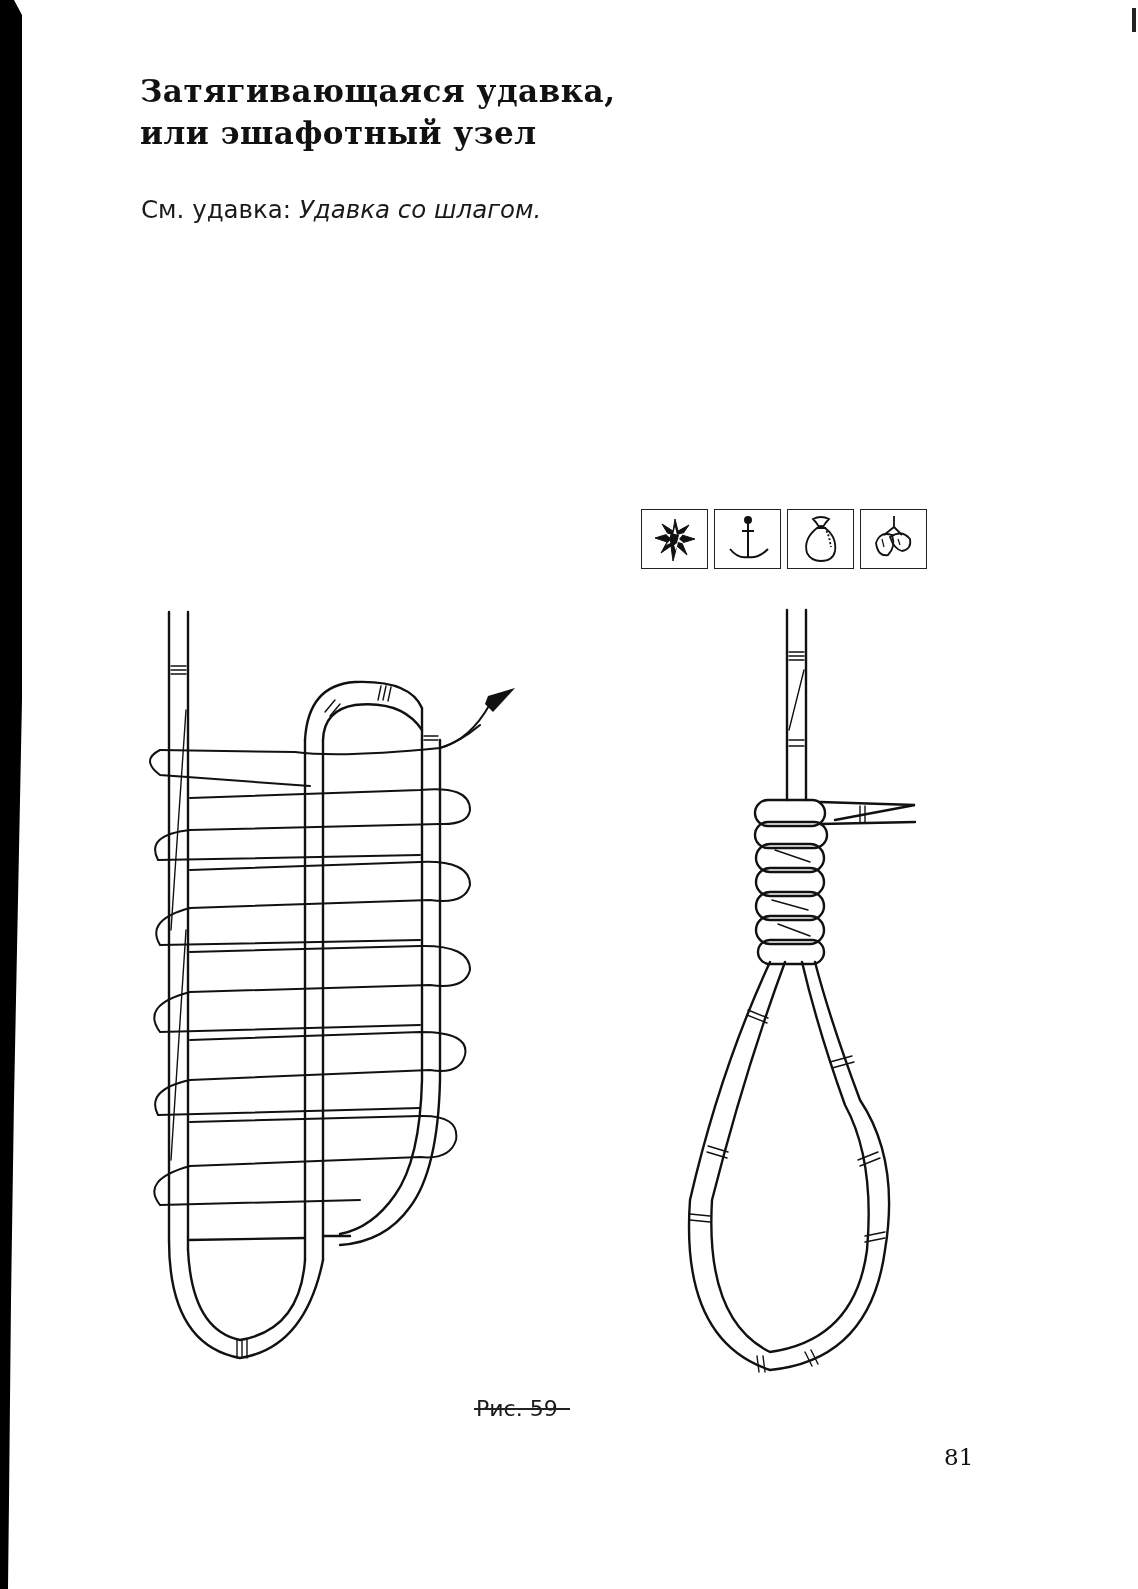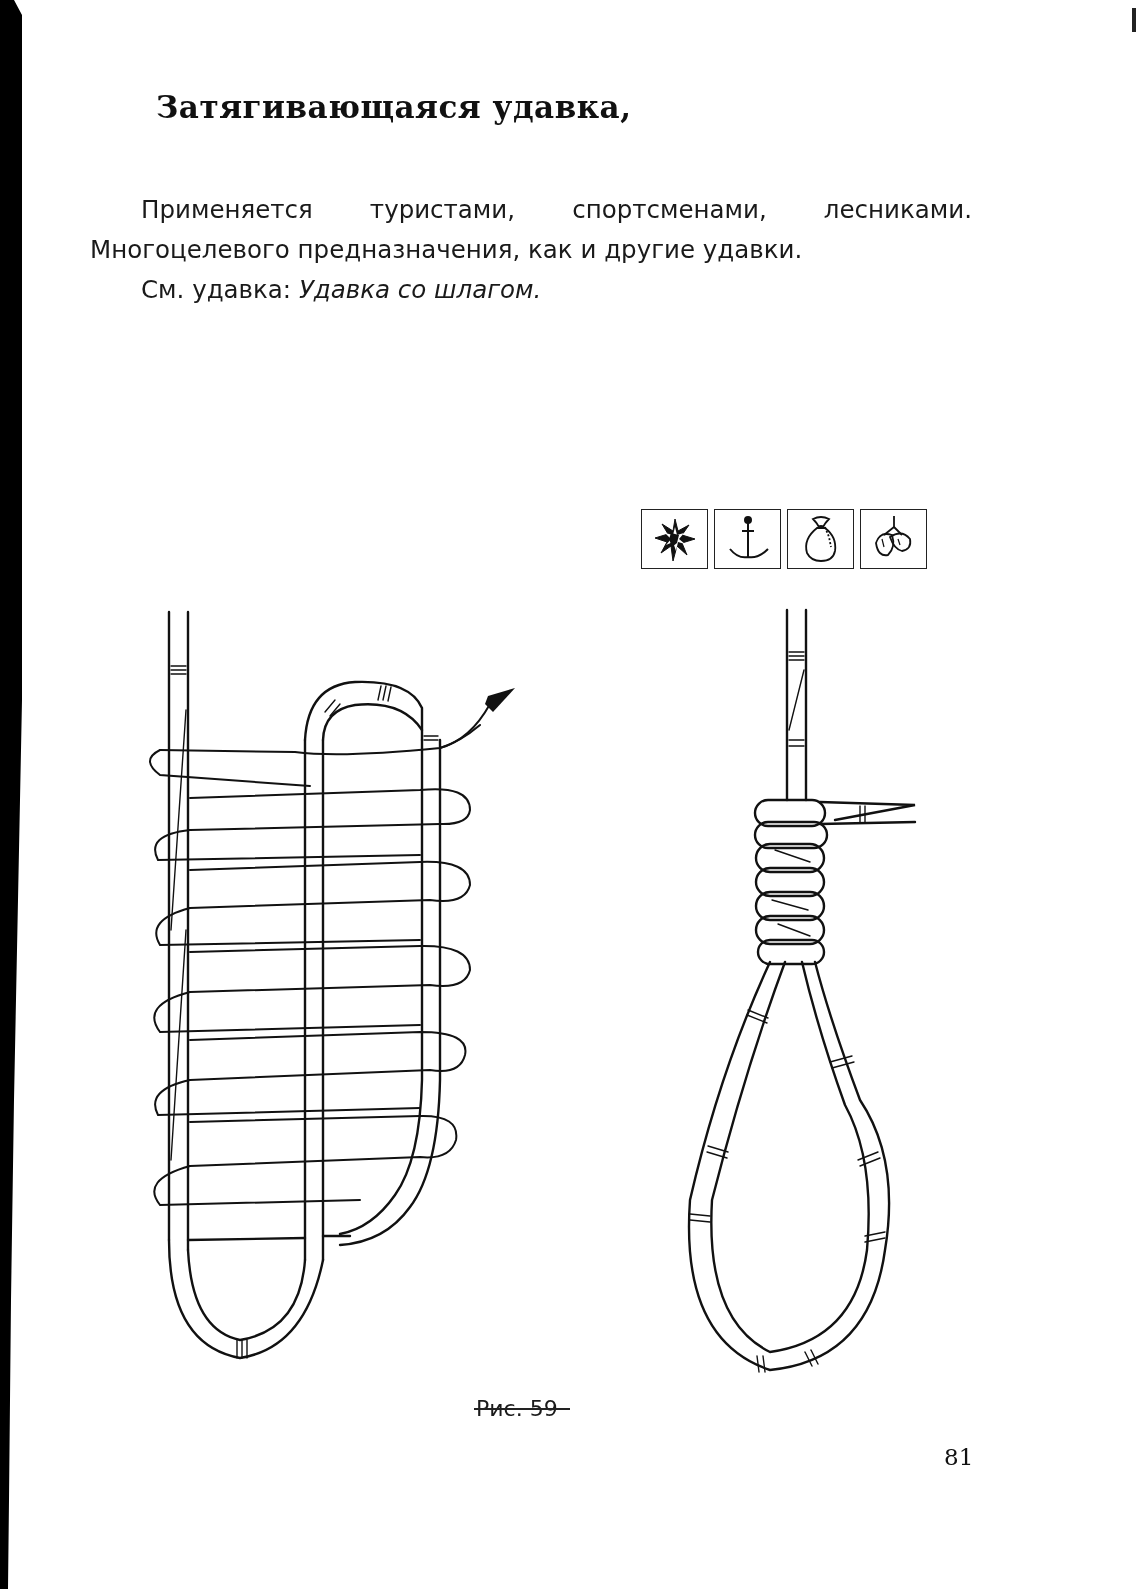--- a/index.html
+++ b/index.html
@@ -1,19 +1,19 @@
 <!DOCTYPE html>
 <html><head>
 <meta charset="utf-8">
 <style>
   html,body{margin:0;padding:0;background:#fff;}
   body{width:1138px;height:1589px;position:relative;overflow:hidden;font-family:"DejaVu Sans",sans-serif;color:#111;}
   .scan-edge{position:absolute;left:0;top:0;width:22px;height:1589px;}
   .corner-mark{position:absolute;right:2px;top:8px;width:4px;height:24px;background:#222;}
-  .title{position:absolute;left:140px;top:70px;margin:16px;font-family:"DejaVu Serif",serif;font-weight:bold;font-size:31px;line-height:42px;letter-spacing:0.5px;color:#111;}
+  .title{position:absolute;left:140px;top:70px;margin:0;font-family:"DejaVu Serif",serif;font-weight:bold;font-size:31px;line-height:42px;letter-spacing:0.5px;color:#111;}
   .title span{display:block;}
   .body-text{position:absolute;left:90px;top:190px;width:882px;font-family:"DejaVu Sans",sans-serif;font-size:24.5px;line-height:40px;color:#1a1a1a;}
   .body-text p{margin:0;text-align:justify;text-align-last:left;}
   .indent{text-indent:51px;}
   .see-also em{font-style:italic;}
   .icon-row{position:absolute;left:641px;top:509px;display:flex;gap:6px;}
   .icon-box{width:67px;height:60px;border:1.5px solid #222;box-sizing:border-box;display:flex;align-items:center;justify-content:center;background:#fff;}
   .icon-box svg{width:52px;height:52px;}
   .figure{position:absolute;}
   .fig-left{left:140px;top:600px;width:380px;height:780px;}
@@ -25,24 +25,24 @@
 </head>
 <body>
 
 <svg class="scan-edge" viewBox="0 0 22 1589" preserveAspectRatio="none">
   <path d="M0 0 L14 0 L30 30 L34 60 L30 150 L28 300 L27 500 L22 700 L18 900 L14 1100 L11 1300 L9 1500 L8 1589 L0 1589 Z" fill="#000"></path>
 </svg>
 <div class="corner-mark"></div>
 
 <h1 class="title">
   <span>Затягивающаяся удавка,</span>
+  <span>или эшафотный узел</span>
 </h1>
 
 <div class="body-text">
-  <p class="indent">Применяется туристами, спортсменами, лесниками. Многоцелевого предназначения, как и другие удавки.</p>
   <p class="indent see-also">
     <span>См. удавка:</span>
     <em>Удавка со шлагом.</em>
   </p>
 </div>
 
 <div class="icon-row">
   <div class="icon-box">
     <svg viewBox="0 0 52 52">
       <polygon points="26,6 29,18 40,12 33,22 46,26 33,30 38,42 28,33 24,48 22,33 12,40 18,29 6,25 19,21 13,11 24,18" fill="#111" stroke="#111" stroke-width="1"></polygon>

